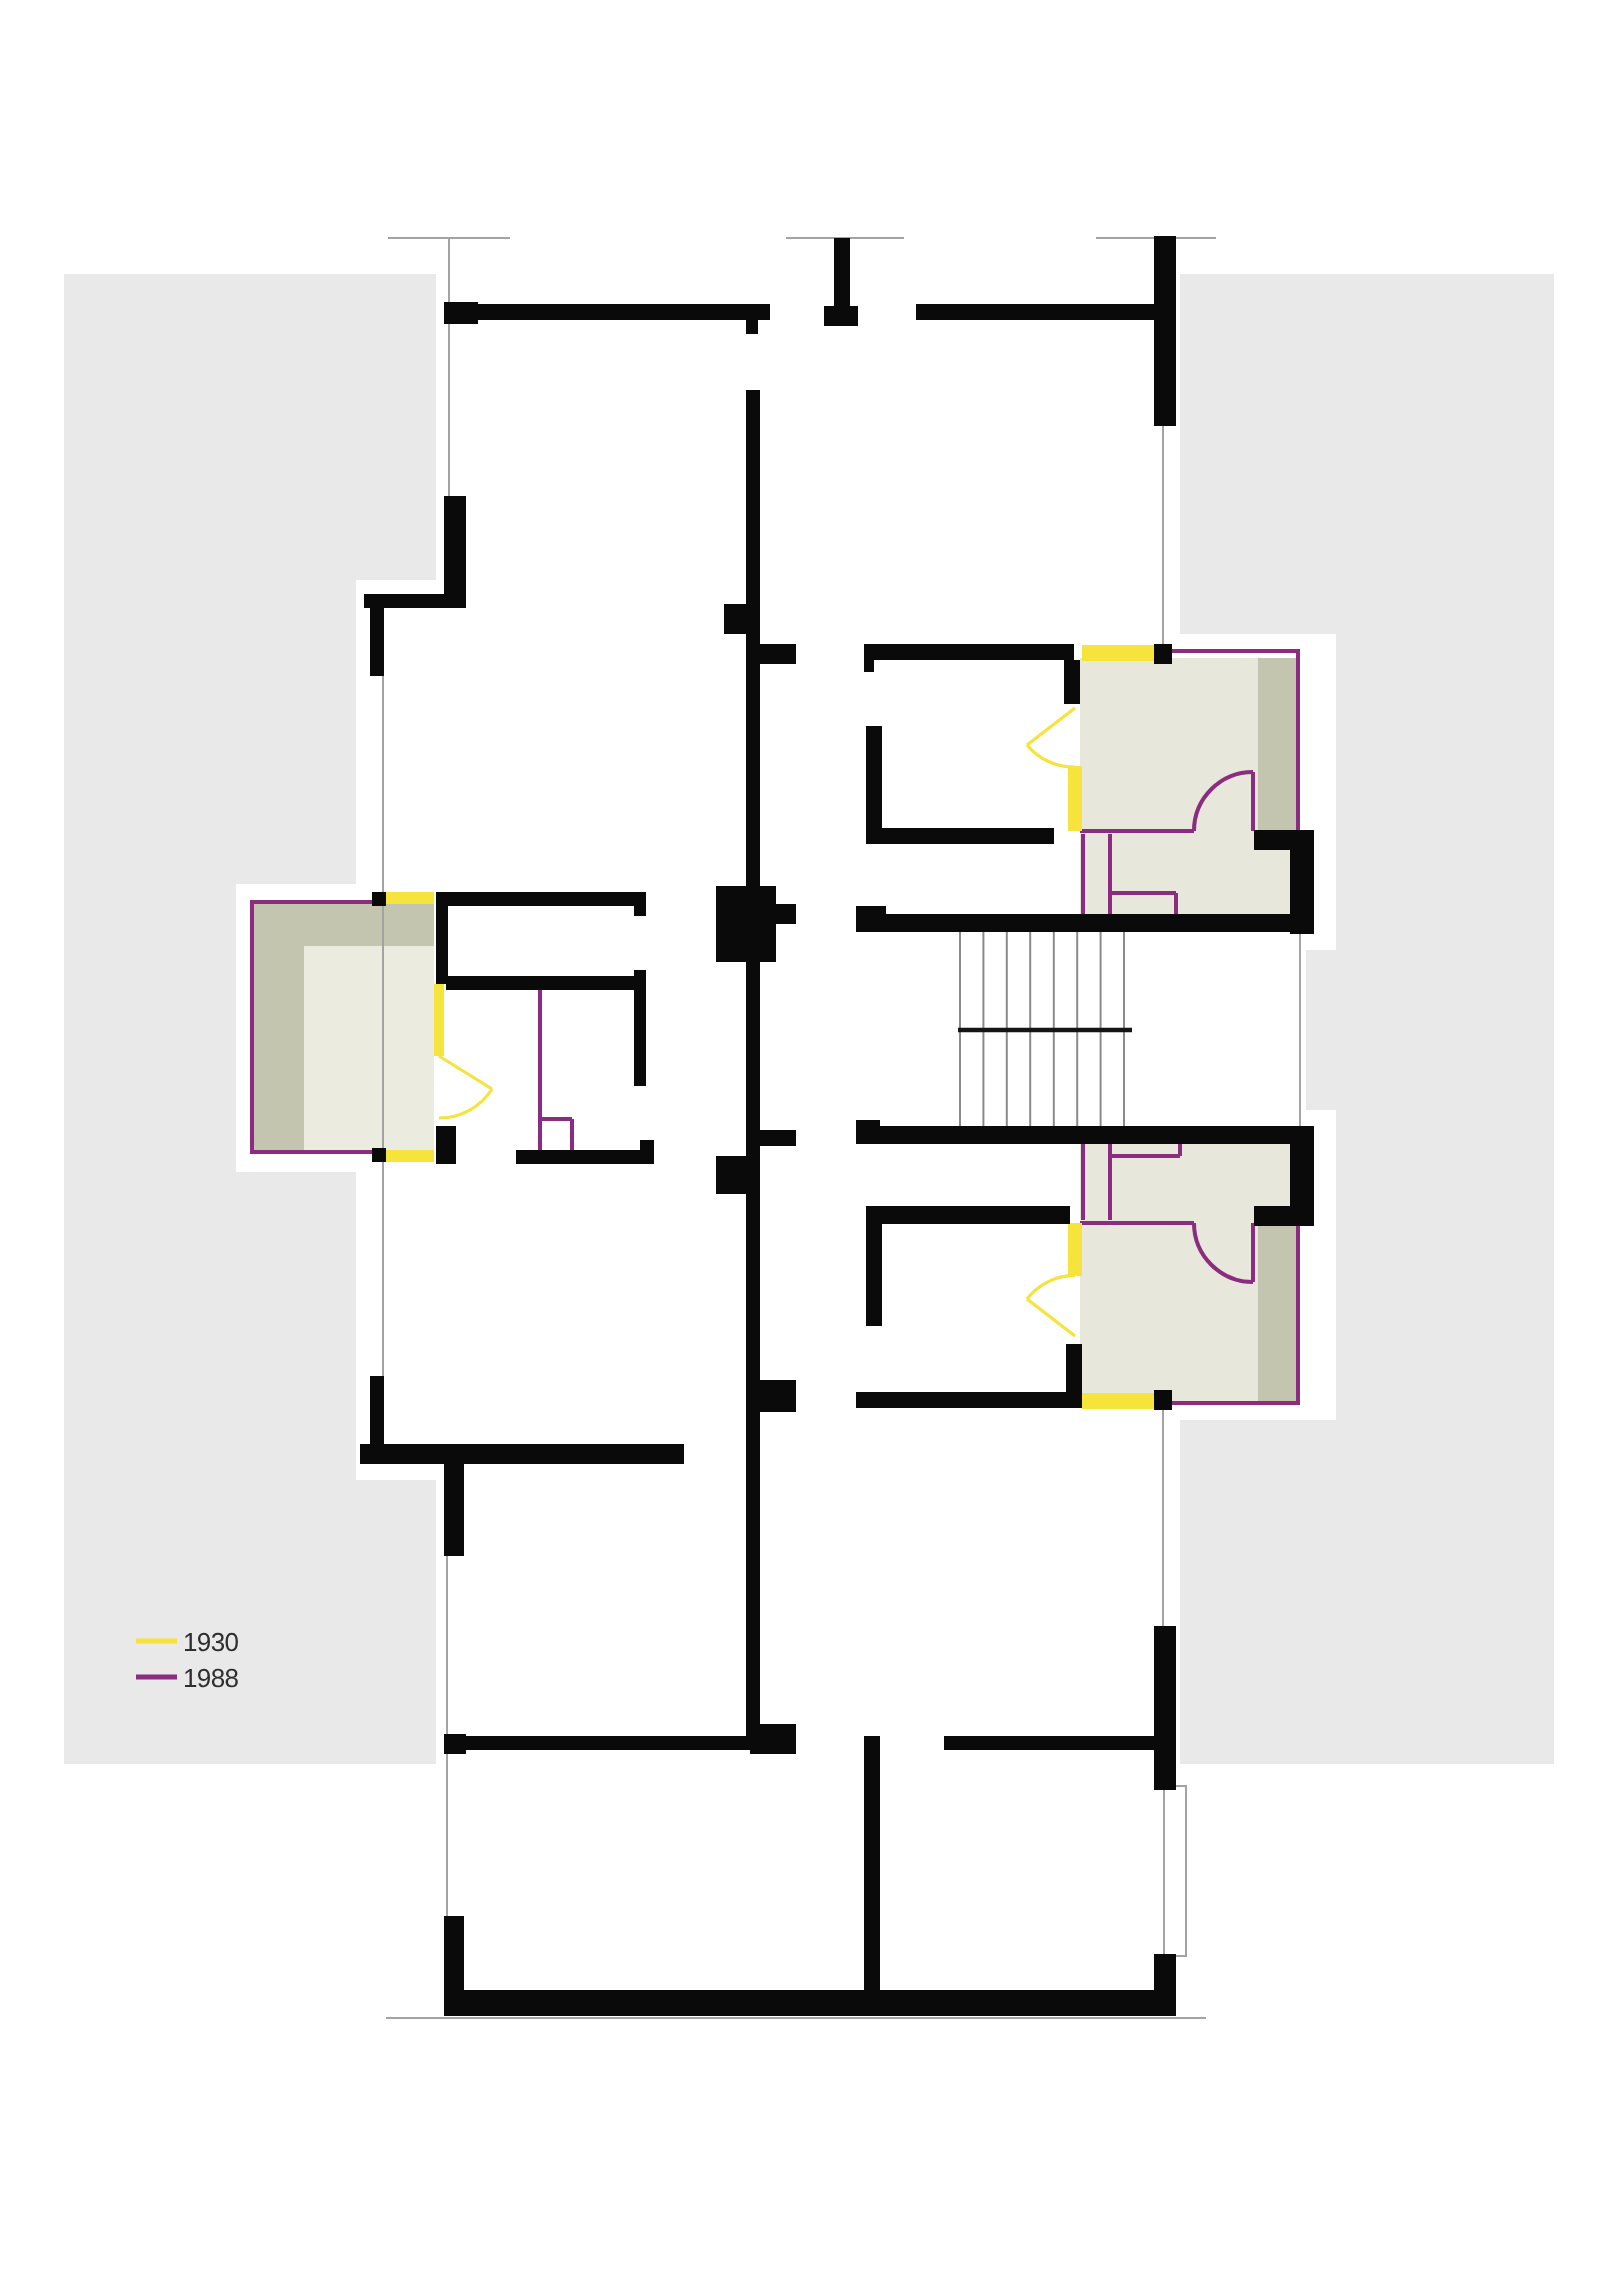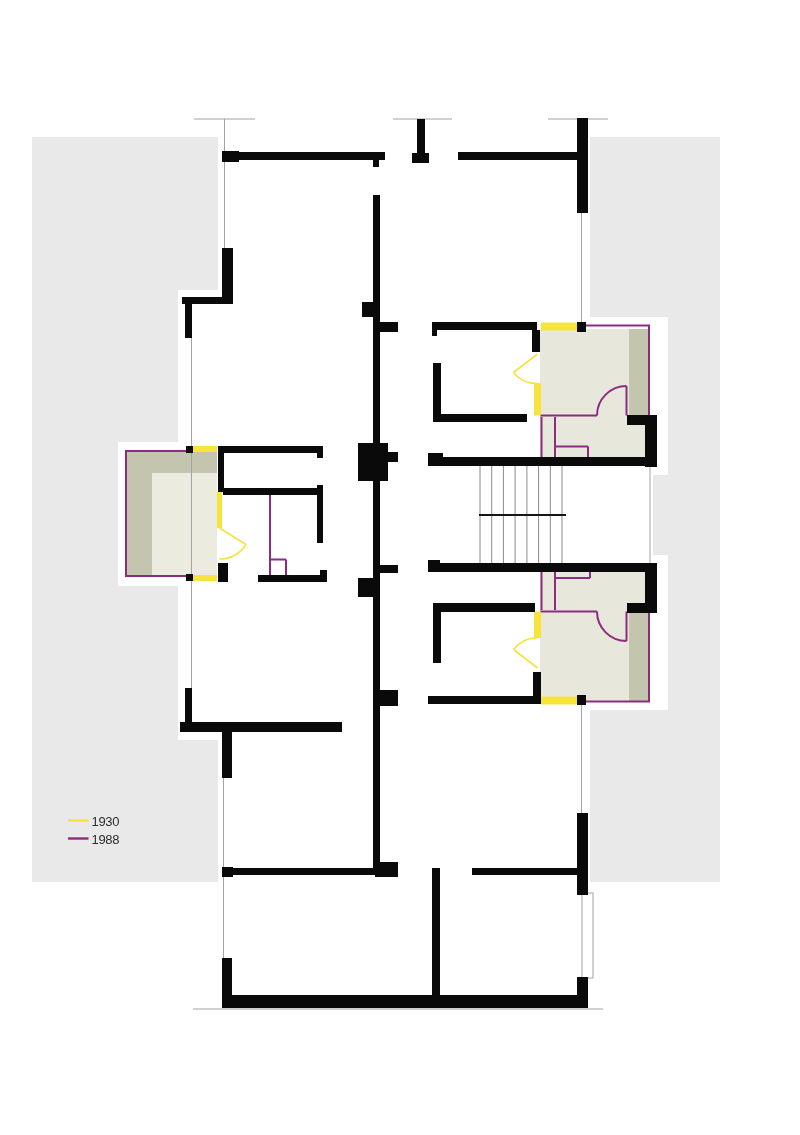--- a/index.html
+++ b/index.html
@@ -2,21 +2,21 @@
 <html style="--paper: #ffffff; --band: #e9e9e9; --wall: #0a0a0a; --shade-light: #e7e8db; --shade-olive: #c4c5ae; --balcony-light: #ebecdf; --thin-line: #a3a3a3; --tread: #8a8a8a; --landing: #151515; --text: #2e2e2e; --c1930: #f6e33c; --c1988: #8c2c80;"><head>
 <meta charset="utf-8">
 <style>
   :root{
     --paper:#ffffff; --band:#e9e9e9; --wall:#0a0a0a;
     --shade-light:#e7e8db; --shade-olive:#c4c5ae; --balcony-light:#ebecdf;
     --thin-line:#a3a3a3; --tread:#8a8a8a; --landing:#151515;
     --text:#2e2e2e; --c1930:#f6e33c; --c1988:#8c2c80;
   }
   html,body{margin:0;padding:0;background:var(--paper);}
-  .stage{position:relative;width:720px;height:1135px;background:var(--paper);overflow:hidden;}
+  .stage{position:relative;width:800px;height:1135px;background:var(--paper);overflow:hidden;}
   svg{display:block;}
   .band{fill:var(--band);}
   .halo{fill:var(--paper);}
   .olive{fill:var(--shade-olive);}
   .lightshade{fill:var(--shade-light);}
   .balclight{fill:var(--balcony-light);}
   .wall{fill:var(--wall);}
   .purple{stroke:var(--c1988);fill:none;stroke-width:2;}
   .ywall{stroke:var(--c1930);fill:none;}
   .yline{stroke:var(--c1930);fill:none;stroke-width:1.6;}

